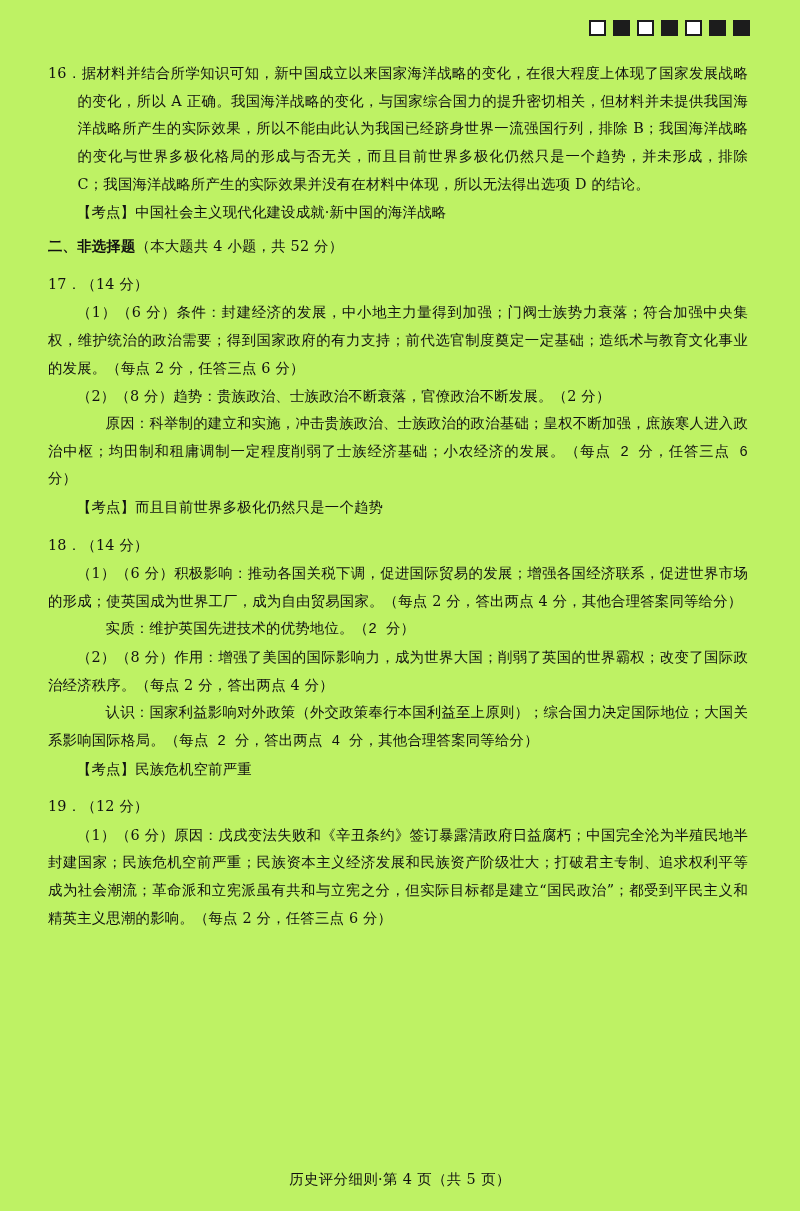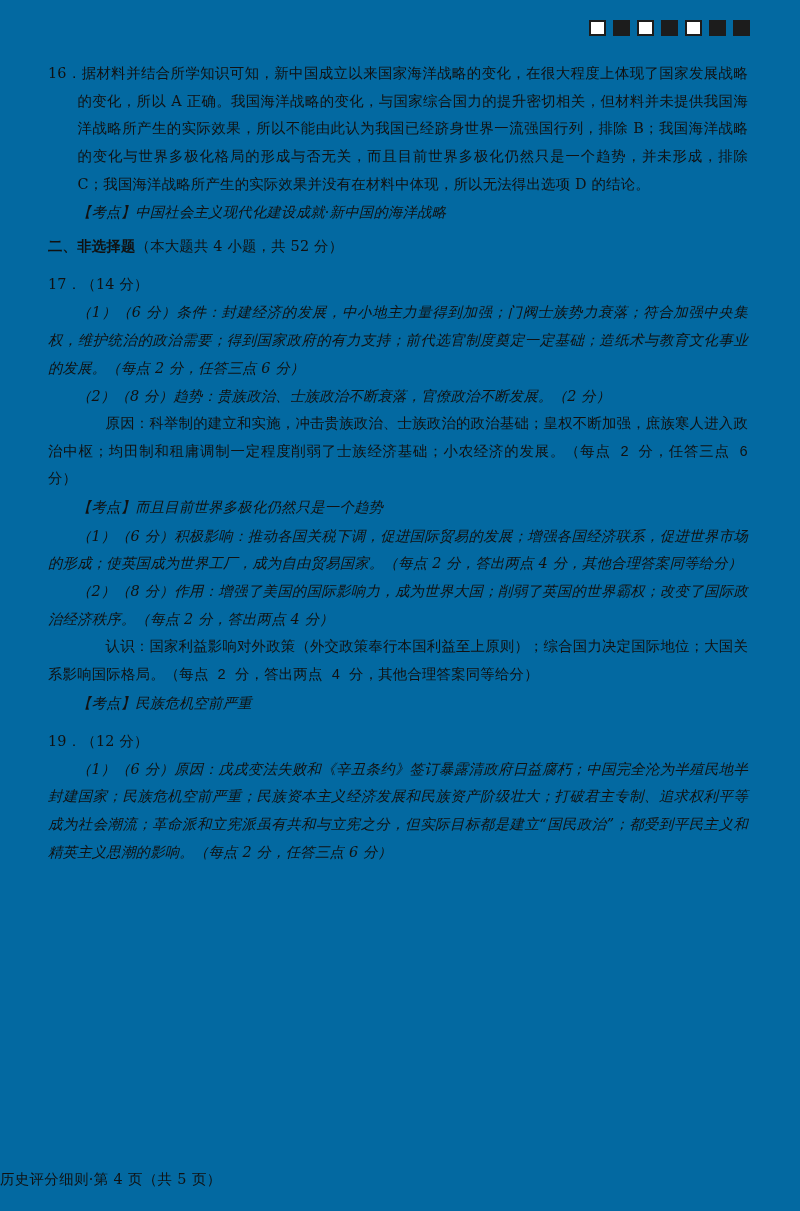--- a/index.html
+++ b/index.html
@@ -13,21 +13,21 @@
     position: relative;
     font-family: "DejaVu Serif", "Liberation Serif", serif;
     color: #111;
   }
   .page {
     position: relative;
     width: 800px;
     height: 1211px;
     box-sizing: border-box;
     padding: 22px 52px 10px 48px;
-    background: #0369a1;
+    background: #bef264;
   }
   
   .markers {
     position: absolute;
     top: 20px;
     right: 50px;
     display: flex;
     gap: 7px;
     align-items: flex-start;
   }
@@ -42,36 +42,37 @@
     margin-top: 38px;
     font-size: 14.4px;
     line-height: 1.92;
     letter-spacing: 0.2px;
     text-align: justify;
   }
   .para {
     margin: 0 0 0.5px 0;
     text-indent: 0;
   }
-  .indent-1 { text-indent: 2em; font-style: italic; }
+  .indent-1 { text-indent: 2em; }
   .indent-2 { text-indent: 4em; font-family: Liberation Mono, monospace; }
   .hang {
     padding-left: 2.05em;
     text-indent: -2.05em;
   }
   .sec-title {
     margin: 6px 0 8px 0;
   }
   .bold { font-weight: bold; }
   .num-head { margin-top: 10px; }
   .footer {
     position: absolute;
     bottom: 22px;
     left: 0;
     width: 800px;
+    text-align: center;
     font-size: 14.4px;
     letter-spacing: 0.4px;
   }
 </style>
 </head>
 <body>
 
 <div class="page">
 
   <div class="markers">
@@ -91,21 +92,23 @@
     <p class="para indent-1">【考点】中国社会主义现代化建设成就·新中国的海洋战略</p>
 
     <p class="para sec-title"><span class="bold">二、</span><span class="bold">非选择题</span><span>（本大题共 4 小题，共 52 分）</span></p>
 
     <p class="para num-head">17．（14 分）</p>
     <p class="para indent-1">（1）（6 分）条件：封建经济的发展，中小地主力量得到加强；门阀士族势力衰落；符合加强中央集权，维护统治的政治需要；得到国家政府的有力支持；前代选官制度奠定一定基础；造纸术与教育文化事业的发展。（每点 2 分，任答三点 6 分）</p>
     <p class="para indent-1">（2）（8 分）趋势：贵族政治、士族政治不断衰落，官僚政治不断发展。（2 分）</p>
     <p class="para indent-2">原因：科举制的建立和实施，冲击贵族政治、士族政治的政治基础；皇权不断加强，庶族寒人进入政治中枢；均田制和租庸调制一定程度削弱了士族经济基础；小农经济的发展。（每点 2 分，任答三点 6 分）</p>
     <p class="para indent-1">【考点】而且目前世界多极化仍然只是一个趋势</p>
 
+    <p class="para num-head">18．（14 分）</p>
     <p class="para indent-1">（1）（6 分）积极影响：推动各国关税下调，促进国际贸易的发展；增强各国经济联系，促进世界市场的形成；使英国成为世界工厂，成为自由贸易国家。（每点 2 分，答出两点 4 分，其他合理答案同等给分）</p>
+    <p class="para indent-2">实质：维护英国先进技术的优势地位。（2 分）</p>
     <p class="para indent-1">（2）（8 分）作用：增强了美国的国际影响力，成为世界大国；削弱了英国的世界霸权；改变了国际政治经济秩序。（每点 2 分，答出两点 4 分）</p>
     <p class="para indent-2">认识：国家利益影响对外政策（外交政策奉行本国利益至上原则）；综合国力决定国际地位；大国关系影响国际格局。（每点 2 分，答出两点 4 分，其他合理答案同等给分）</p>
     <p class="para indent-1">【考点】民族危机空前严重</p>
 
     <p class="para num-head">19．（12 分）</p>
     <p class="para indent-1">（1）（6 分）原因：戊戌变法失败和《辛丑条约》签订暴露清政府日益腐朽；中国完全沦为半殖民地半封建国家；民族危机空前严重；民族资本主义经济发展和民族资产阶级壮大；打破君主专制、追求权利平等成为社会潮流；革命派和立宪派虽有共和与立宪之分，但实际目标都是建立“国民政治”；都受到平民主义和精英主义思潮的影响。（每点 2 分，任答三点 6 分）</p>
 
   </div>
 
   <div class="footer">历史评分细则·第 4 页（共 5 页）</div>

